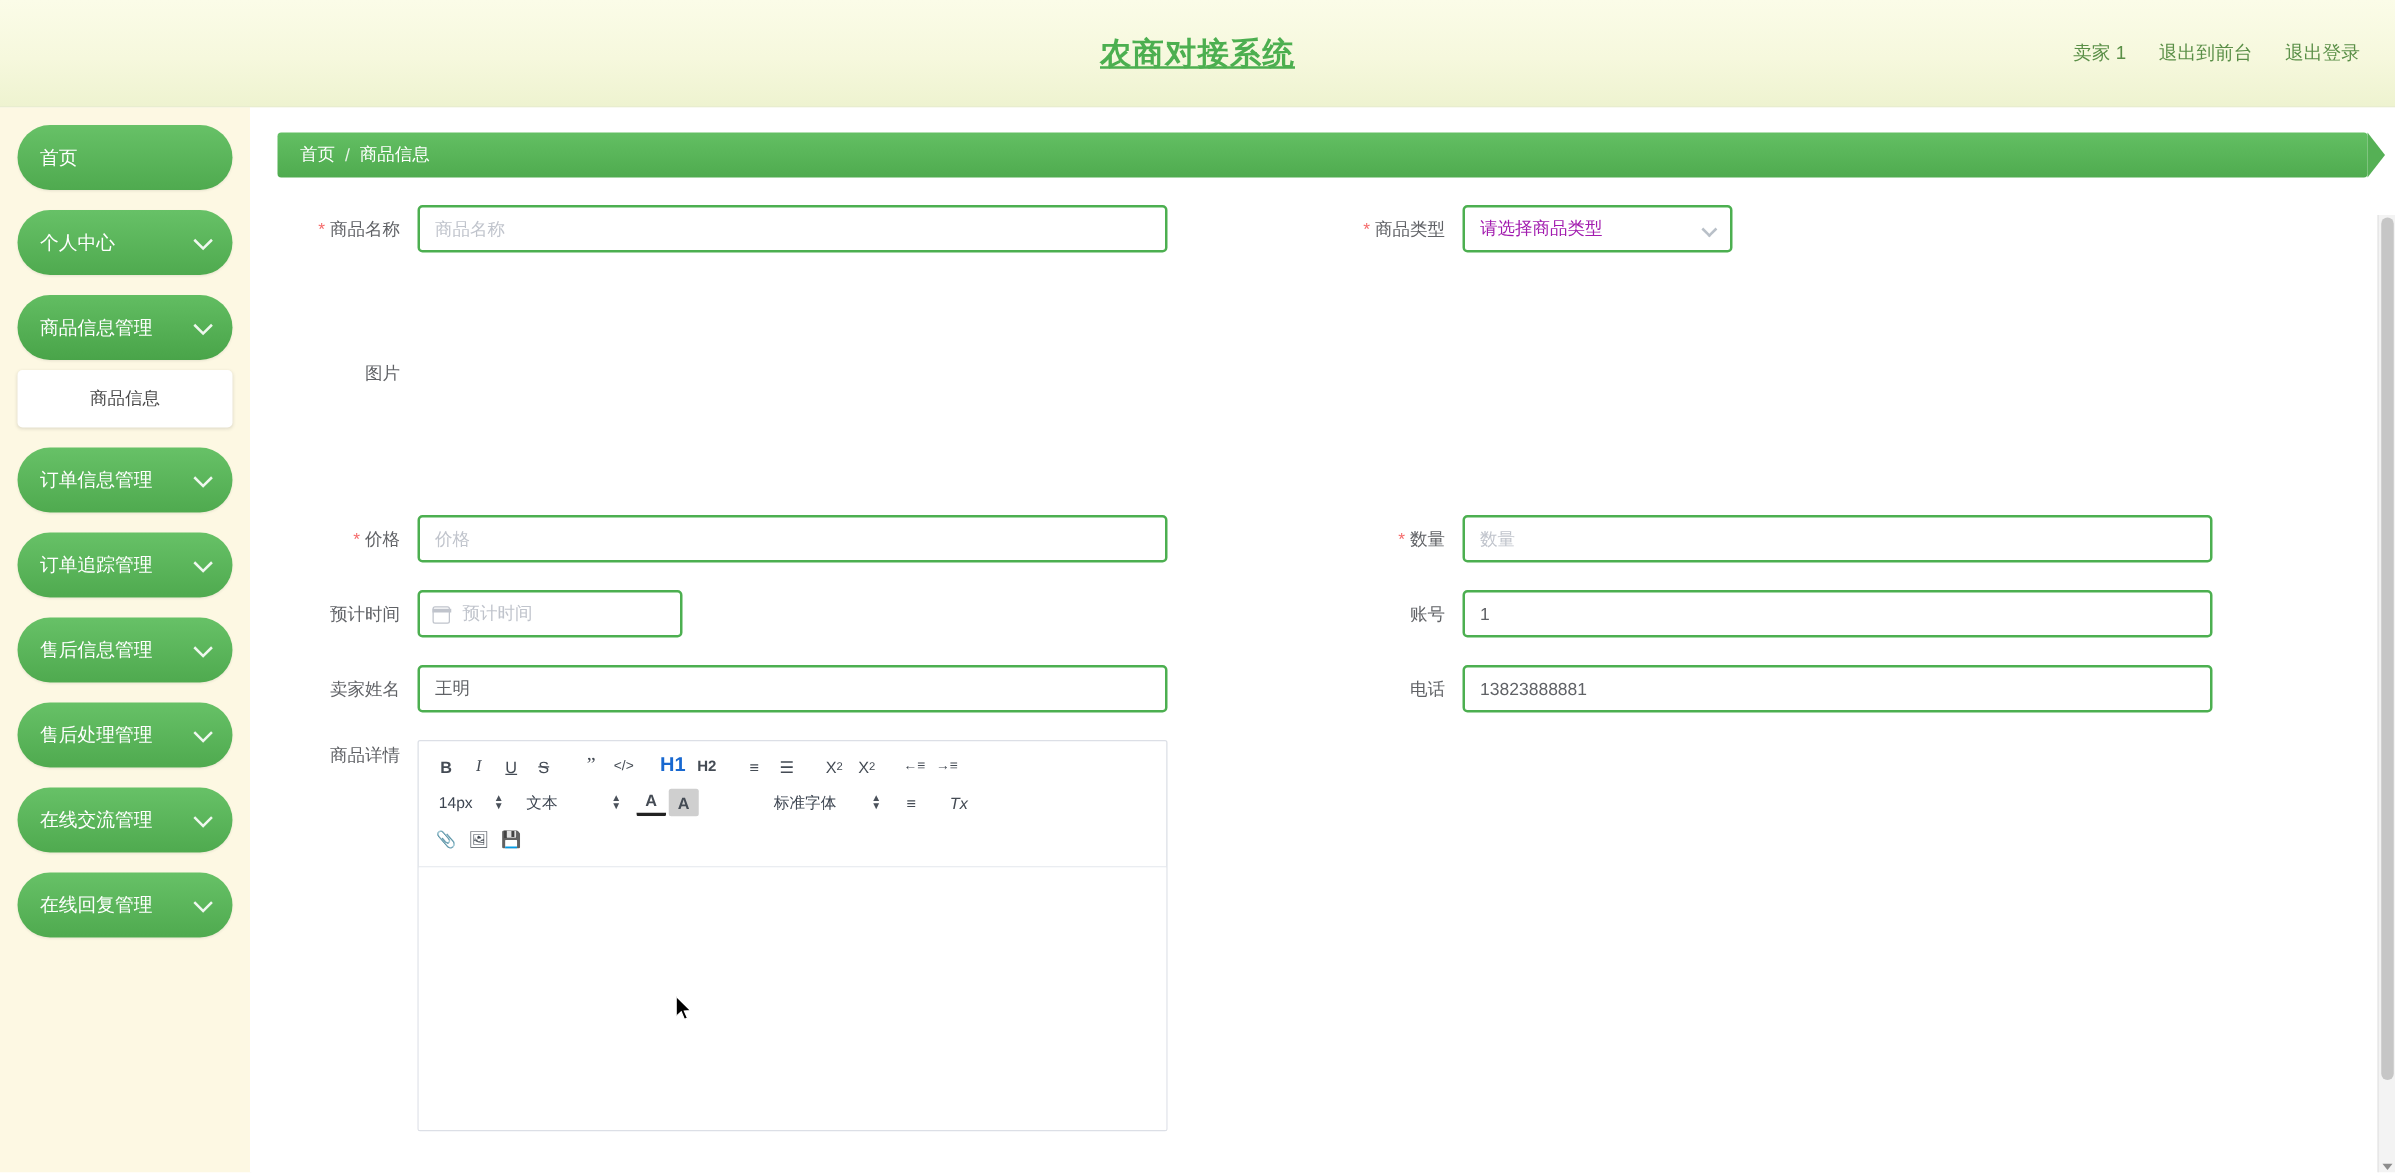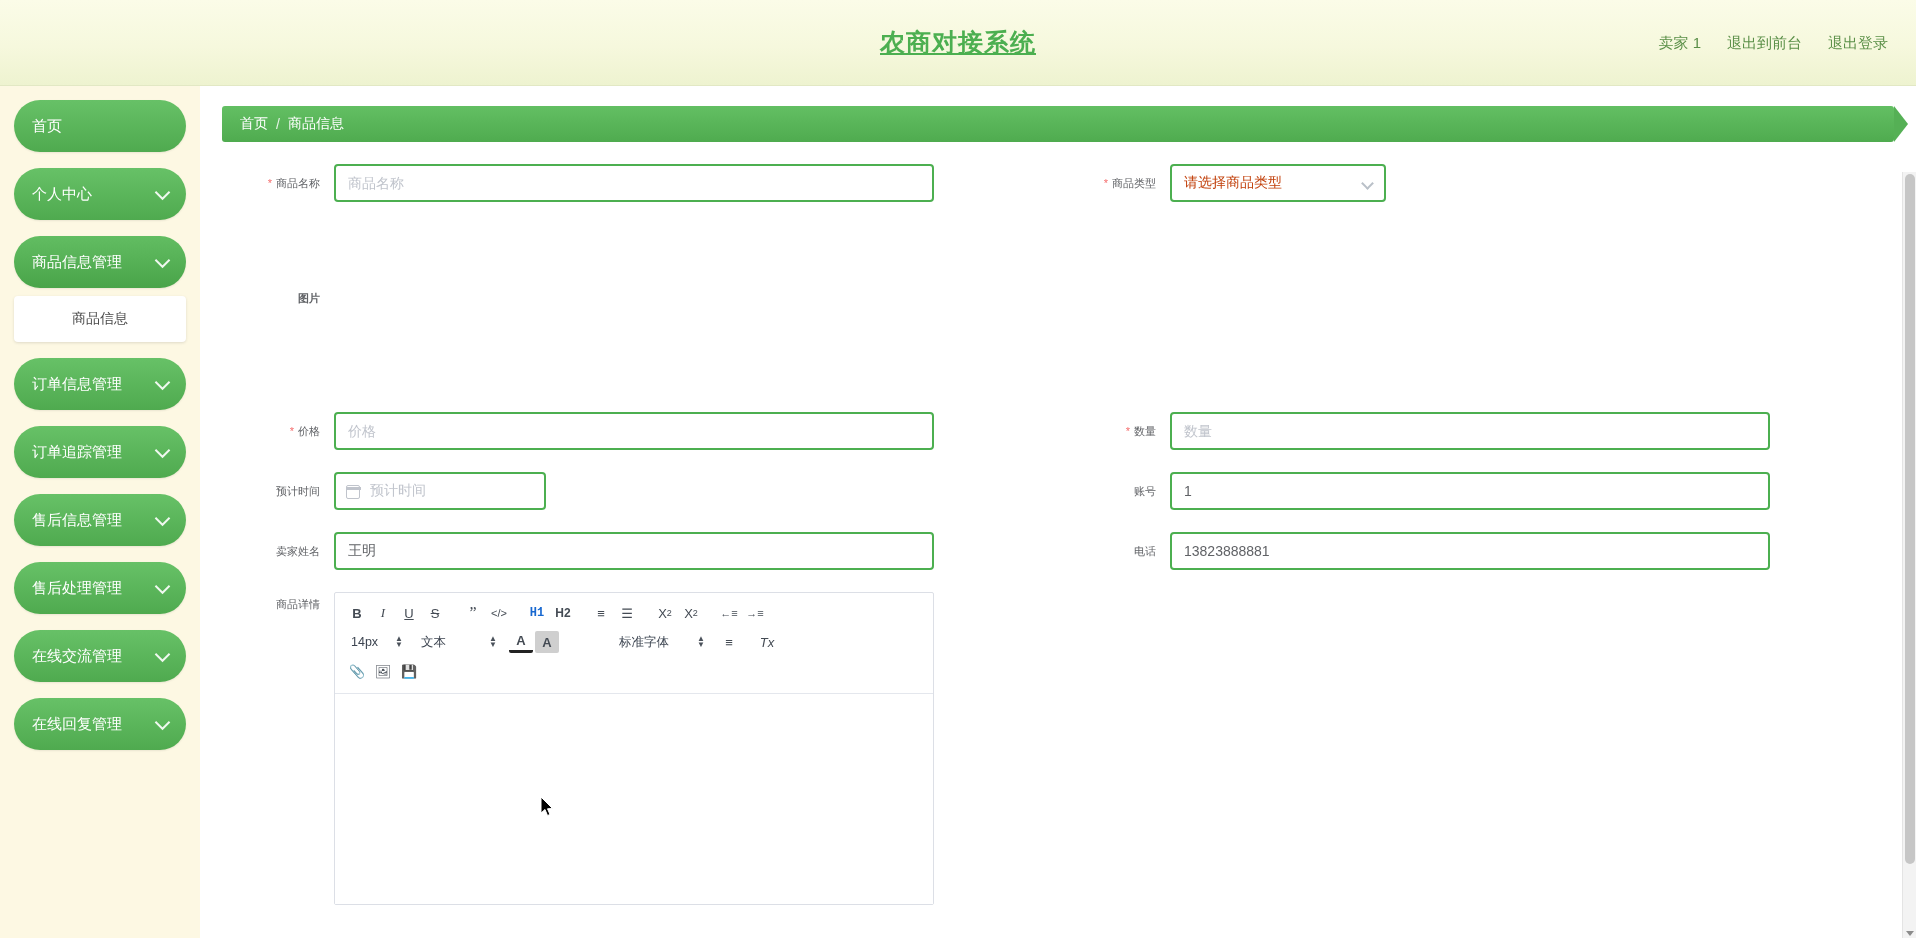--- a/index.html
+++ b/index.html
@@ -162,21 +162,21 @@
     display: flex;
     align-items: flex-start;
     width: 100%;
     margin-bottom: 22px;
   }
   .flabel {
     width: 112px;
     flex: 0 0 112px;
     text-align: right;
     padding-right: 14px;
-    font-size: 11px;
+    font-size: 14px;
     color: #606266;
     line-height: 38px;
     white-space: nowrap;
   }
   .flabel .req { color: #f56c6c; margin-right: 4px; }
   .fctl { flex: 1 1 auto; min-width: 0; }
 
   input.inp {
     width: 600px;
     max-width: 100%;
@@ -197,21 +197,21 @@
     width: 216px;
     height: 38px;
     border: 2px solid #4caf50;
     border-radius: 4px;
     display: flex;
     align-items: center;
     padding: 0 12px;
     background: #ffffff;
     cursor: pointer;
   }
-  .select-box .sel-text { font-size: 14px; color: #c2410c; }
+  .select-box .sel-text { font-size: 14px; color: #a21caf; }
   .select-box .sel-arrow {
     position: absolute;
     right: 12px;
     top: 13px;
     width: 9px; height: 9px;
     border-right: 2px solid #b9c0c8;
     border-bottom: 2px solid #b9c0c8;
     transform: rotate(45deg);
   }
 
@@ -475,21 +475,21 @@
                   <span class="sel-arrow"></span>
                 </div>
               </div>
             </div>
           </div>
         </div>
 
         <div class="row">
           <div class="col">
             <div class="field">
-              <div class="flabel" style="line-height:148px;font-weight:bold;">图片</div>
+              <div class="flabel" style="line-height:148px;">图片</div>
             </div>
           </div>
           <div class="col"></div>
         </div>
 
         <div class="row" style="margin-top:18px;">
           <div class="col">
             <div class="field">
               <div class="flabel">
                 <span class="req">*</span><span>价格</span>
@@ -561,21 +561,21 @@
                   <div class="ed-toolbar">
                     <div class="ed-rowline">
                       <span class="ed-btn" style="font-weight:bold;">B</span>
                       <span class="ed-btn" style="font-style:italic;font-family:'Liberation Serif',serif;">I</span>
                       <span class="ed-btn" style="text-decoration:underline;">U</span>
                       <span class="ed-btn" style="text-decoration:line-through;">S</span>
                       <span class="ed-gap"></span>
                       <span class="ed-btn" style="font-size:16px;font-family:'Liberation Serif',serif;">”</span>
                       <span class="ed-btn" style="font-size:11px;">&lt;/&gt;</span>
                       <span class="ed-gap"></span>
-                      <span class="ed-btn active" style="font-weight:bold;font-size:12px;font-family:Liberation Mono, monospace;">H1</span>
+                      <span class="ed-btn active" style="font-weight:bold;font-size:16px;">H1</span>
                       <span class="ed-btn" style="font-weight:bold;font-size:12px;">H2</span>
                       <span class="ed-gap"></span>
                       <span class="ed-btn">≡</span>
                       <span class="ed-btn">☰</span>
                       <span class="ed-gap"></span>
                       <span class="ed-btn">X<span class="sub">2</span></span>
                       <span class="ed-btn">X<span class="sup">2</span></span>
                       <span class="ed-gap"></span>
                       <span class="ed-btn" style="font-size:11px;">←≡</span>
                       <span class="ed-btn" style="font-size:11px;">→≡</span>

